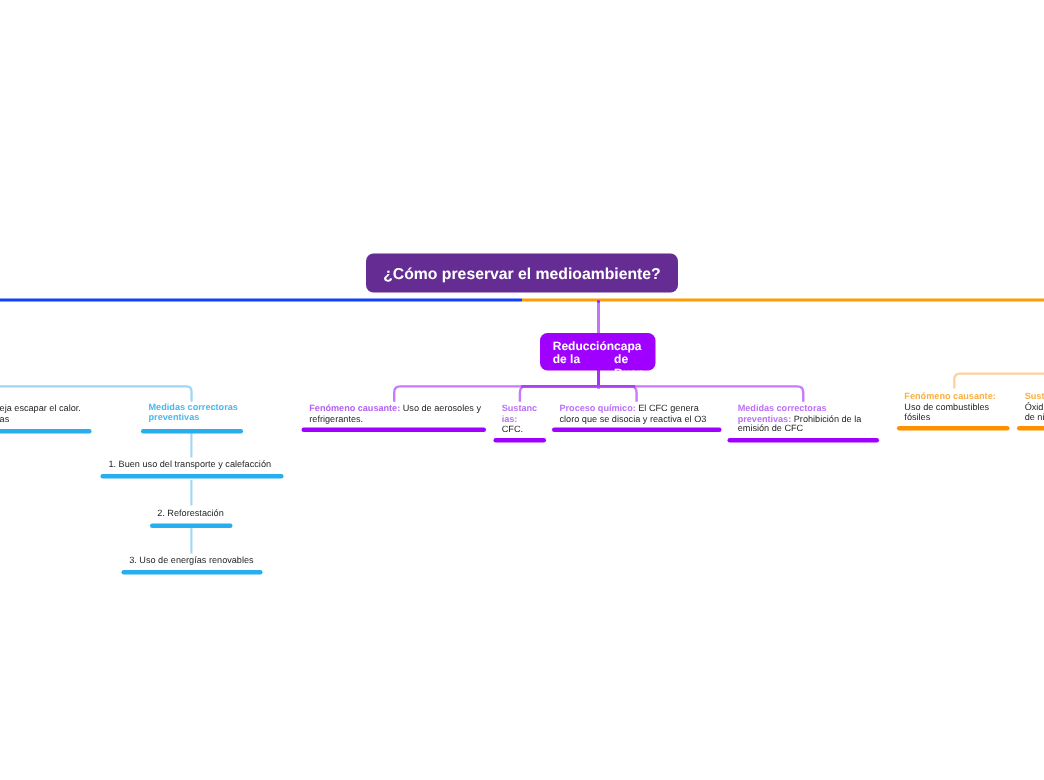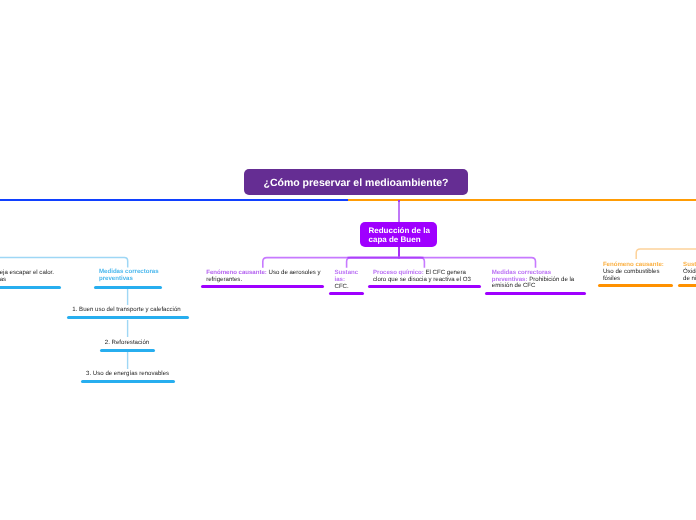--- a/index.html
+++ b/index.html
@@ -8,42 +8,42 @@
        -webkit-font-smoothing:antialiased;text-rendering:geometricPrecision;}
   .canvas{position:absolute;left:0;top:0;width:696px;height:520px;}
 
   
   .rootbox{position:absolute;background:#652D93;color:#fff;border-radius:5px;
            font-weight:bold;font-size:10.5px;
            display:flex;align-items:center;justify-content:center;
            white-space:nowrap;}
   .topicbox{position:absolute;background:#9F00FF;color:#fff;border-radius:5px;
            font-weight:bold;font-size:8px;line-height:9.3px;text-align:left;
-           display:flex;flex-direction:column;justify-content:flex-start;}
+           display:flex;flex-direction:row;justify-content:flex-start;}
 
   
   .leaf{position:absolute;}
   .leaf .txt{font-size:6.1px;line-height:6.9px;color:#262626;margin:0;display:block;}
   .leaf .lbl{font-weight:bold;letter-spacing:-0.02px;}
   .ul{position:absolute;height:3.3px;border-radius:2px;}
 
   
   .vline{position:absolute;}
   .trunk{position:absolute;height:2px;}
   svg.conn{position:absolute;left:0;top:0;pointer-events:none;overflow:visible;}
 </style>
 </head>
 <body>
 
 <div class="canvas">
 
   <div class="trunk" style="left:0px;top:198.5px;width:348px;background:#1040FF;"></div>
   <div class="trunk" style="left:348px;top:198.5px;width:348px;background:#FF9C05;"></div>
 
-  <div class="rootbox" style="left:244px;top:169px;width:224px;height:26px;padding-top:2px;box-sizing:border-box;">¿Cómo preservar el medioambiente?</div>
+  <div class="rootbox" style="left:244px;top:169px;width:208px;height:26px;padding-top:2px;box-sizing:border-box;">¿Cómo preservar el medioambiente?</div>
 
   <svg class="conn" width="696" height="520">
     <path d="M0,257.6 L124.3,257.6 Q127.7,257.6 127.7,261 L127.7,267.6" fill="none" stroke="#9ed7f5" stroke-width="1.5"></path>
     <path d="M127.6,288 L127.6,305" fill="none" stroke="#9ed7f5" stroke-width="1.4"></path>
     <path d="M127.6,320 L127.6,337" fill="none" stroke="#9ed7f5" stroke-width="1.4"></path>
     <path d="M127.6,352 L127.6,369" fill="none" stroke="#9ed7f5" stroke-width="1.4"></path>
   </svg>
 
   <div class="leaf" style="left:-0.3px;top:270.4px;width:62px;">
     <div class="txt" style="white-space:nowrap;">eja escapar el calor.</div>

